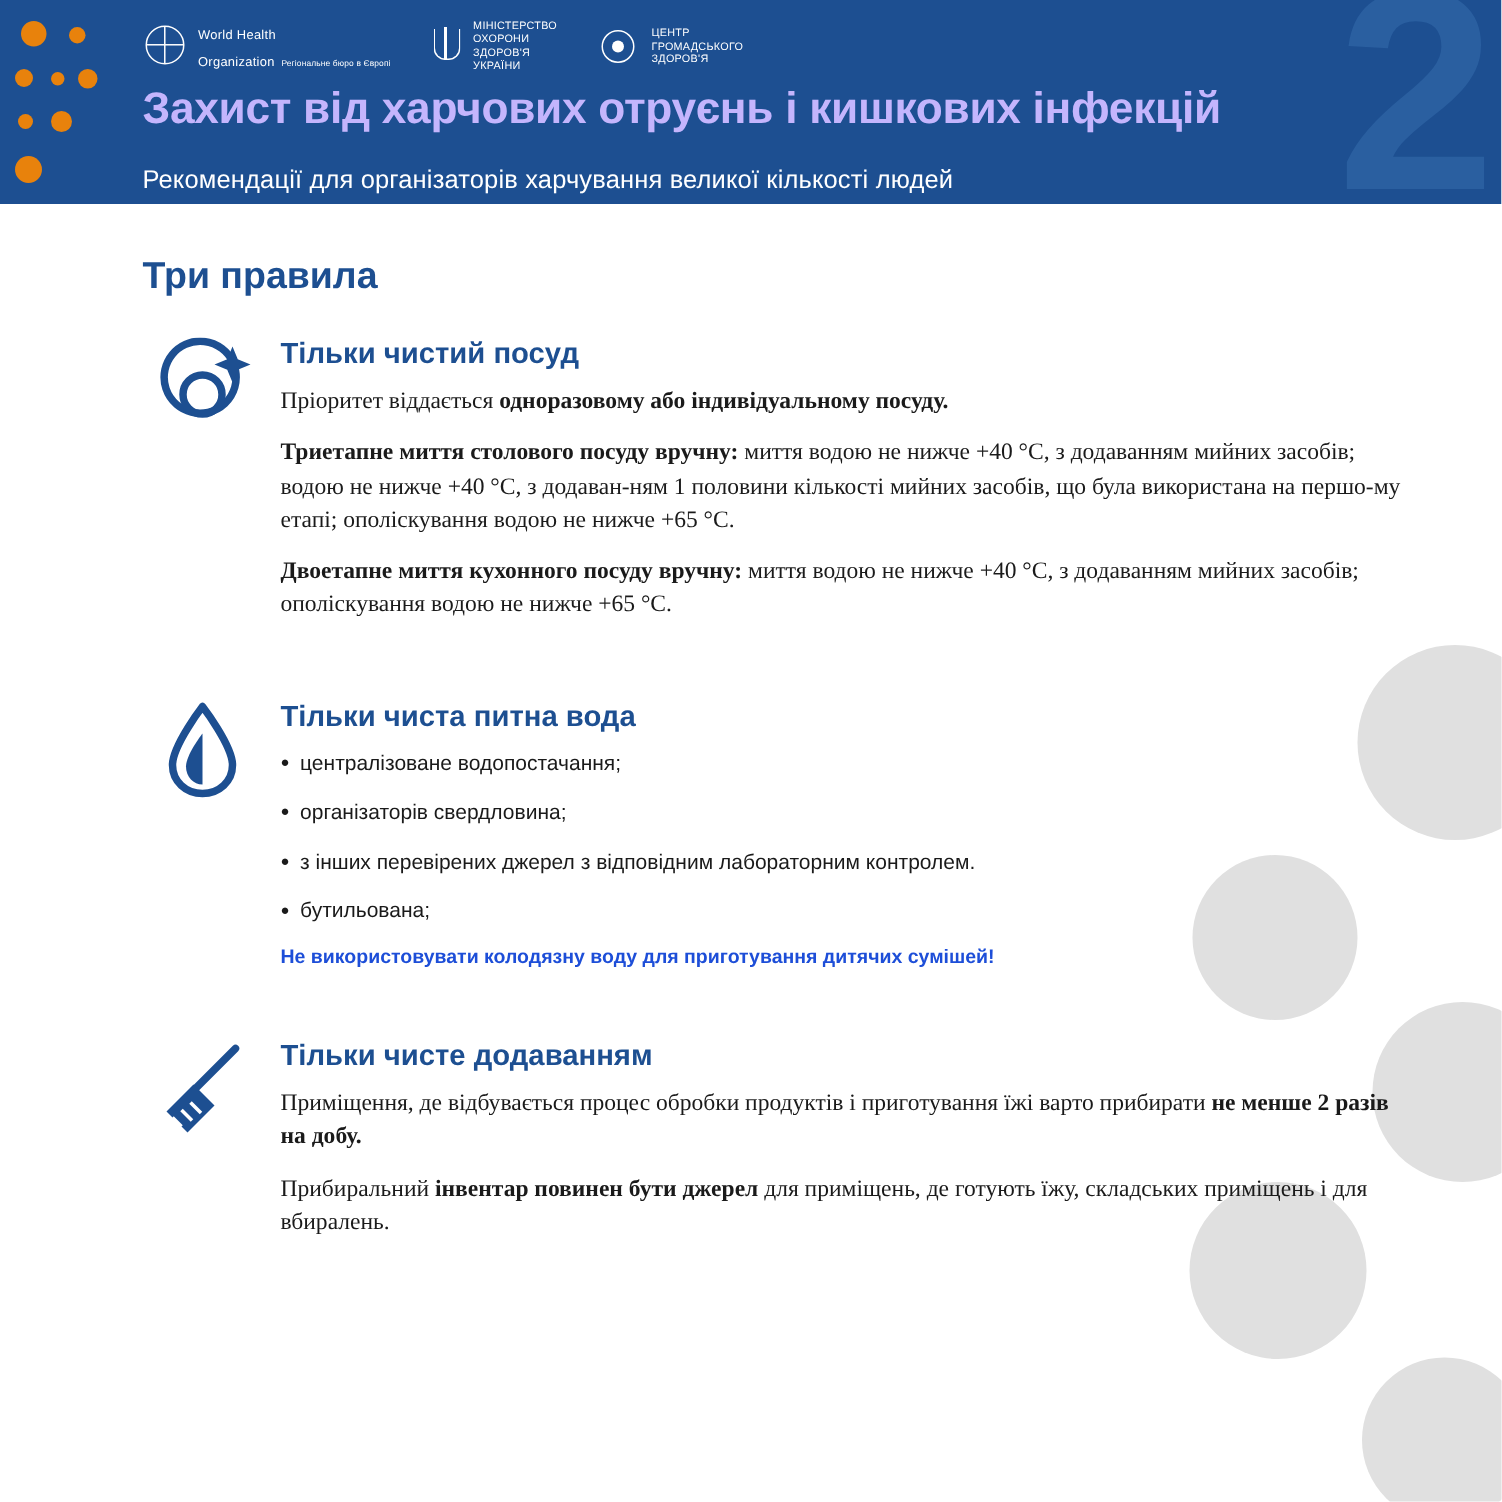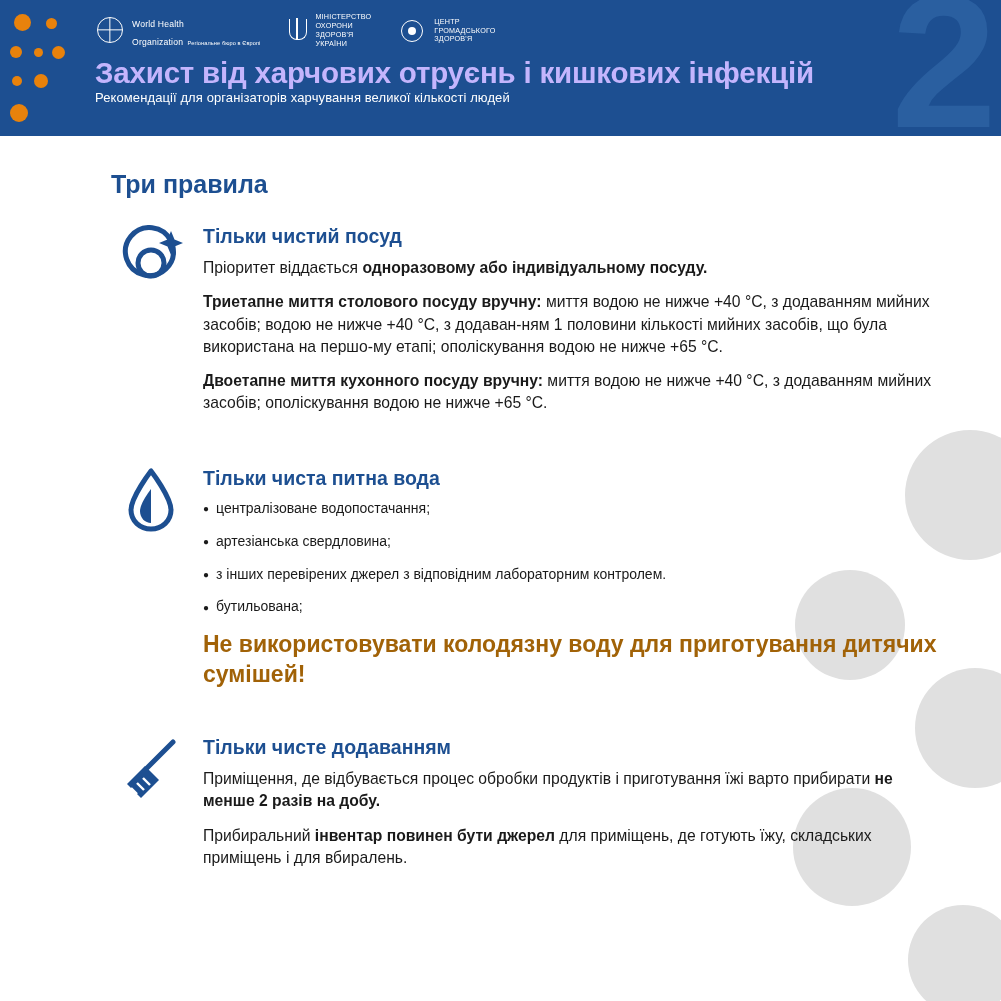--- a/index.html
+++ b/index.html
@@ -106,33 +106,33 @@
   }
   .title {
     color: #c4b5fd;
     font-size: 29.5px;
     font-weight: bold;
     letter-spacing: -0.2px;
     margin-top: 8px;
   }
   .subtitle {
     color: #ffffff;
-    font-size: 13px;
-    margin-top: 0;
+    font-size: 17px;
+    margin-top: 20px;
     letter-spacing: .1px;
   }
 
   
   .decor { position: absolute; border-radius: 50%; background: #e0e0e0; z-index: 0; }
 
   
   .page {
     position: relative;
     z-index: 1;
-    padding: 0 0 0 16px;
+    padding: 0 0 0 0;
   }
   .section-title {
     color: #1d4f91;
     font-size: 25px;
     font-weight: bold;
     margin: 34px 0 0 95px;
   }
   .rule {
     position: relative;
     margin-left: 95px;
@@ -149,39 +149,40 @@
     color: #1d4f91;
     font-size: 19.5px;
     font-weight: bold;
     margin: 0 0 9px 0;
   }
   .rule p {
     margin: 0 0 12px 0;
     font-size: 15.7px;
     line-height: 1.42;
     color: #1a1a1a;
+    font-family: Liberation Serif, serif;
   }
   .rule p b { font-weight: bold; }
   .bullets { margin: 0; padding: 0; list-style: none; }
   .bullets li {
     font-size: 14px;
     line-height: 1.42;
     color: #1a1a1a;
     margin-bottom: 13px;
   }
   .bullets li:before {
     content: "\25CF";
     font-size: 10px;
     vertical-align: middle;
     margin-right: 7px;
     color: #1a1a1a;
   }
   .warn {
-    color: #a16207;
-    font-size: 23px;
+    color: #1d4ed8;
+    font-size: 13px;
     font-weight: bold;
     line-height: 1.3;
     margin-top: 8px;
   }
   .rule-2 { margin-top: 52px; }
   .rule-3 { margin-top: 46px; }
 </style>
 </head>
 <body>
 
@@ -264,21 +265,21 @@
   <div class="rule rule-2">
     <div class="rule-icon">
       <svg width="80" height="70" viewBox="0 0 80 70">
         <path d="M40 4 C40 4 20 30 20 43 C20 54 29 62 40 62 C51 62 60 54 60 43 C60 30 40 4 40 4 Z" fill="none" stroke="#1d4f91" stroke-width="5" stroke-linejoin="round"></path>
         <path d="M40 22 C40 22 29 36 29 44 C29 51 34 56 40 56 Z" fill="#1d4f91"></path>
       </svg>
     </div>
     <div class="rule-title">Тільки чиста питна вода</div>
     <ul class="bullets">
       <li>централізоване водопостачання;</li>
-      <li>артезіанська свердловина;</li>
+      <li>організаторів свердловина;</li>
       <li>з інших перевірених джерел з відповідним лабораторним контролем.</li>
       <li>бутильована;</li>
     </ul>
     <div class="warn">Не використовувати колодязну воду для приготування дитячих сумішей!</div>
   </div>
 
   <div class="rule rule-3">
     <div class="rule-icon">
       <svg width="80" height="70" viewBox="0 0 80 70">
         <path d="M62 6 L34 34" stroke="#1d4f91" stroke-width="5" stroke-linecap="round"></path>

